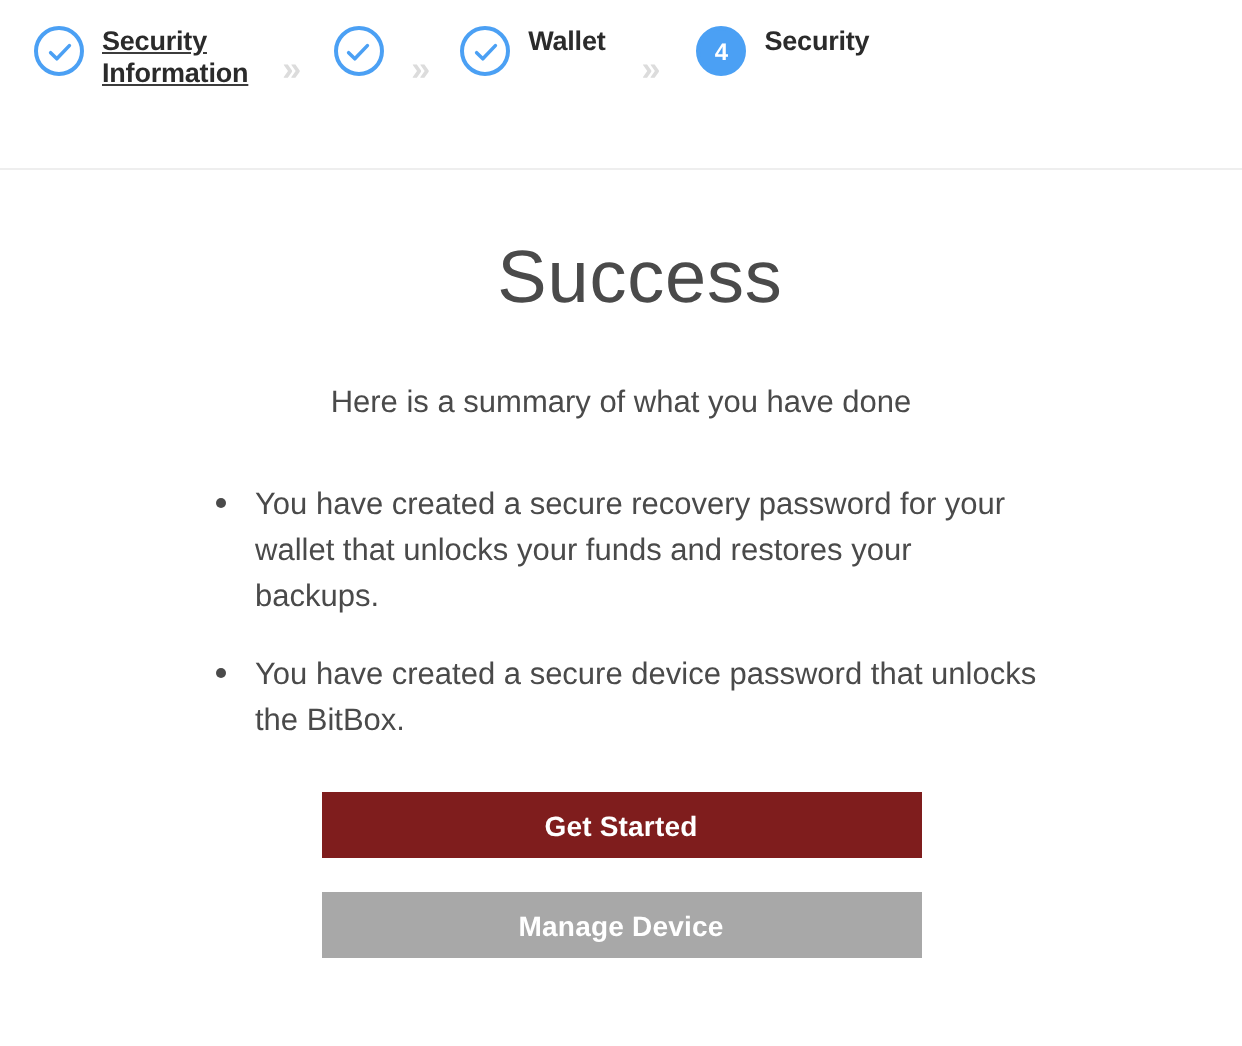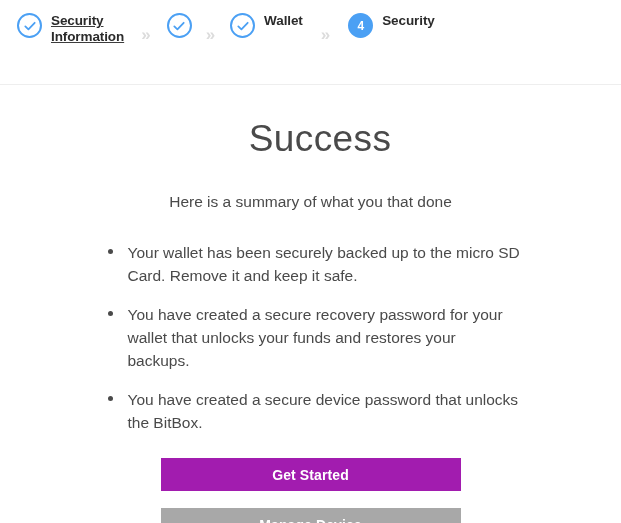--- a/index.html
+++ b/index.html
@@ -165,21 +165,21 @@
     height: 33px;
     border: none;
     font-family: "Liberation Sans", sans-serif;
     font-size: 14px;
     font-weight: bold;
     color: #ffffff;
     cursor: pointer;
     letter-spacing: 0.1px;
   }
 
-  .btn-primary { background: #a21caf; }
+  .btn-primary { background: #7f1d1d; }
   .btn-secondary { background: #a8a8a8; margin-top: 17px; }
 </style>
 </head>
 <body>
 
 <div class="stepper">
 
   <div class="step step-1">
     <div class="step-marker done">
       <svg viewBox="0 0 16 16">
@@ -226,27 +226,23 @@
       <div class="step-title">Security</div>
     </div>
   </div>
 
 </div>
 
 <div class="content">
 
   <h1 class="page-title">Success</h1>
 
-  <p class="page-subtitle">Here is a summary of what you that done</p>
+  <p class="page-subtitle">Here is a summary of what you have done</p>
 
   <ul class="summary-list">
-    <li class="summary-item">
-      <span class="bullet"></span>
-      <span>Your wallet has been securely backed up to the micro SD Card. Remove it and keep it safe.</span>
-    </li>
     <li class="summary-item">
       <span class="bullet"></span>
       <span>You have created a secure recovery password for your wallet that unlocks your funds and restores your backups.</span>
     </li>
     <li class="summary-item">
       <span class="bullet"></span>
       <span>You have created a secure device password that unlocks the BitBox.</span>
     </li>
   </ul>
 

